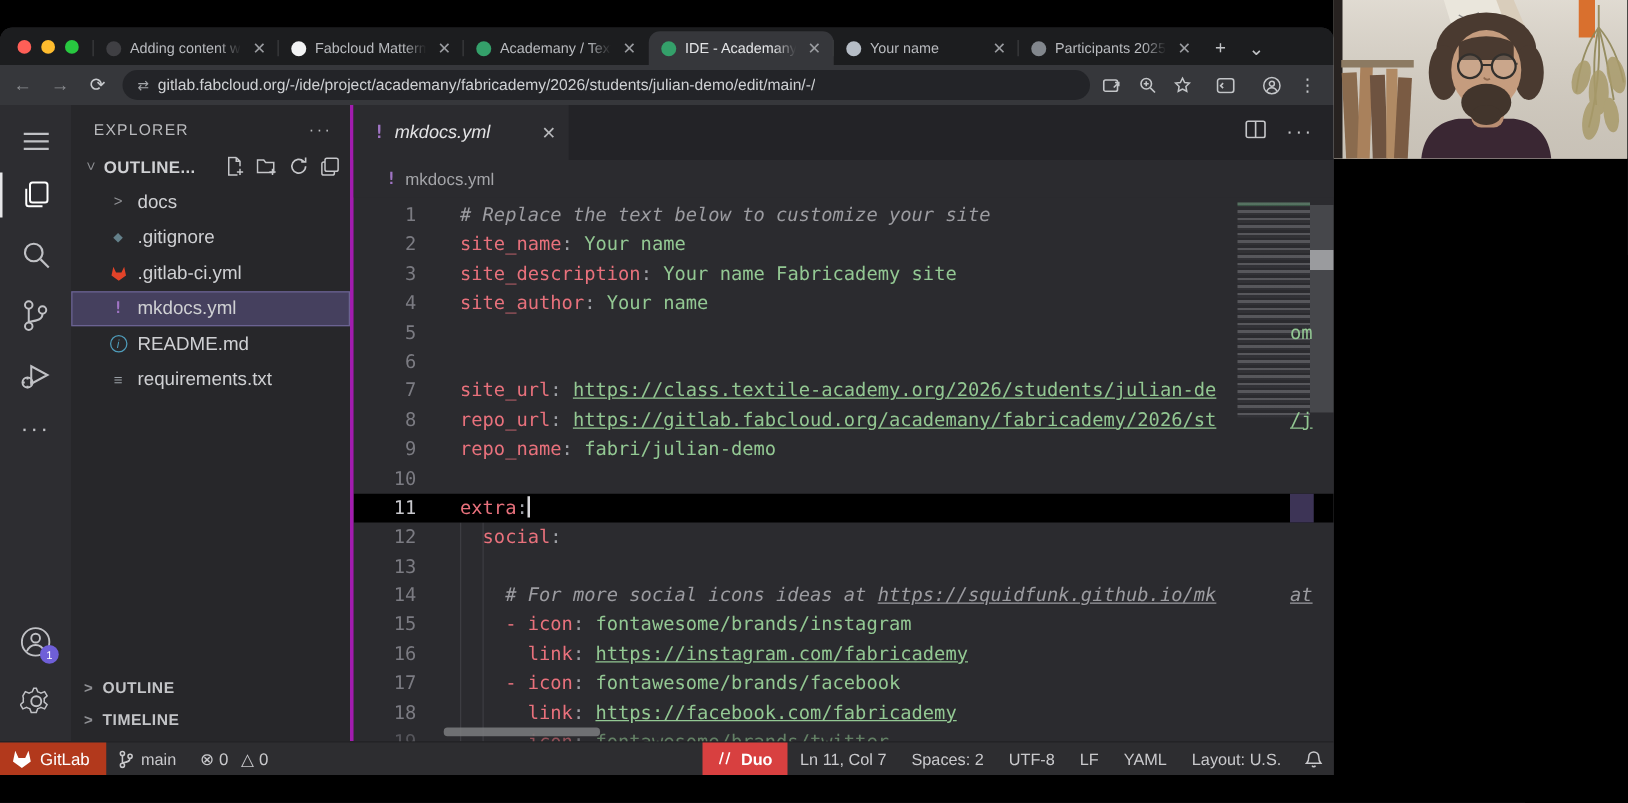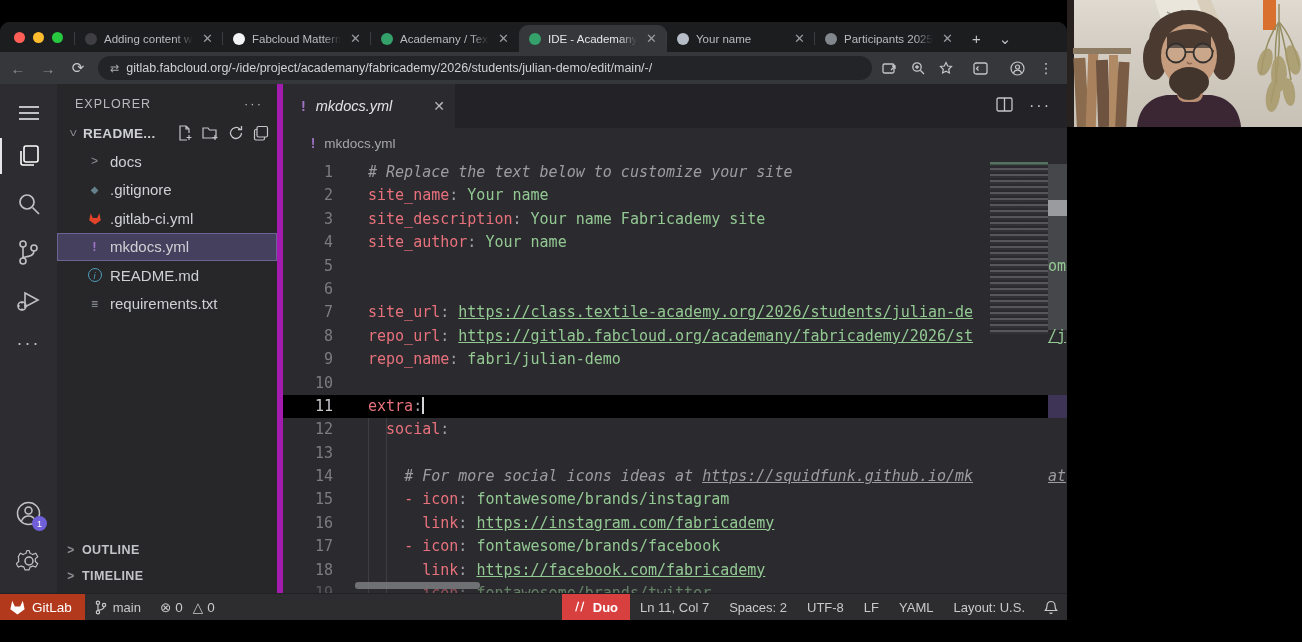--- a/index.html
+++ b/index.html
@@ -57,21 +57,21 @@
   .act.active { color:#fff; }
   .act.active::before { content:""; position:absolute; left:0; top:6px; bottom:6px;
     width:2px; background:#e7e7e9; }
   .act .badge { position:absolute; right:10px; bottom:6px; background:#6f5fd8; color:#fff;
     font-size:9px; width:15px; height:15px; border-radius:50%; display:flex;
     align-items:center; justify-content:center; }
   .act svg { display:block; }
   .spacer { flex:1; }
 
   
-  .sidebar { width:226px; background:#27272a; border-right:6px solid #a21caf;
+  .sidebar { width:226px; background:#27272a; border-right:3px solid #a21caf;
     display:flex; flex-direction:column; font-size:15px; color:#cfd0d3; flex:none; }
   .sb-head { display:flex; align-items:center; justify-content:space-between;
     padding:12px 14px 10px 18px; }
   .sb-title { font-size:12.5px; letter-spacing:1px; color:#b9babd; }
   .sb-menu { color:#b9babd; letter-spacing:2px; font-size:13px; }
   .proj-row { display:flex; align-items:center; gap:4px; padding:4px 8px 6px 10px; }
   .proj-name { font-weight:bold; font-size:13.5px; letter-spacing:.3px; flex:1;
     white-space:nowrap; overflow:hidden; }
   .proj-acts { display:flex; gap:9px; color:#c5c6c9; }
   .proj-acts svg { display:block; }
@@ -123,21 +123,21 @@
 
   
   .minimap { position:absolute; right:19px; top:4px; width:58px; height:172px;
     background:
       linear-gradient(to bottom, rgba(90,200,120,.28) 0 3px, transparent 3px),
       repeating-linear-gradient(to bottom, rgba(205,205,210,.30) 0 2px,
         rgba(120,120,128,.10) 2px 4px, transparent 4px 6px);
     opacity:.9; }
   .vsb { position:absolute; right:0; top:6px; width:19px; height:166px; background:#46474b; }
   .vsb .thumb { position:absolute; left:0; right:0; top:36px; height:16px; background:#9a9b9e; }
-  .rstrip { position:absolute; right:0; top:3px; bottom:0; width:19px; }
+  .rstrip { position:absolute; right:16px; top:3px; bottom:0; width:19px; }
   .frag { position:absolute; left:0; height:23.4px; line-height:23.4px; white-space:pre; }
   .frag.hlblock { width:19px; background:#3d3456; }
   .hsb { position:absolute; left:72px; bottom:4px; width:125px; height:7px;
     background:#7b7c7f; border-radius:3px; opacity:.85; }
 
   
   .statusbar { height:27px; background:#2d2d30; border-top:1px solid #222225;
     display:flex; align-items:stretch; font-size:13px; color:#c9c9cc; }
   .st-left, .st-right { display:flex; align-items:stretch; }
   .st-right { margin-left:auto; }
@@ -300,21 +300,21 @@
           </div>
         </div>
 
         <div class="sidebar">
           <div class="sb-head">
             <span class="sb-title">EXPLORER</span>
             <span class="sb-menu">···</span>
           </div>
           <div class="proj-row">
             <span class="chev open">&gt;</span>
-            <span class="proj-name">README...</span>
+            <span class="proj-name">OUTLINE...</span>
             <span class="proj-acts">
               <span>
                 <svg width="16" height="16" viewBox="0 0 16 16" fill="none" stroke="currentColor" stroke-width="1.2">
                   <path d="M9 1H3v14h7M9 1l3 3v4M9 1v3h3"></path>
                     <path d="M12 10v5M9.5 12.5h5"></path>
                   </svg>
                 </span>
               <span>
                 <svg width="17" height="16" viewBox="0 0 17 16" fill="none" stroke="currentColor" stroke-width="1.2">
                   <path d="M1 3h5l1.5 2H14v8H1z"></path>

